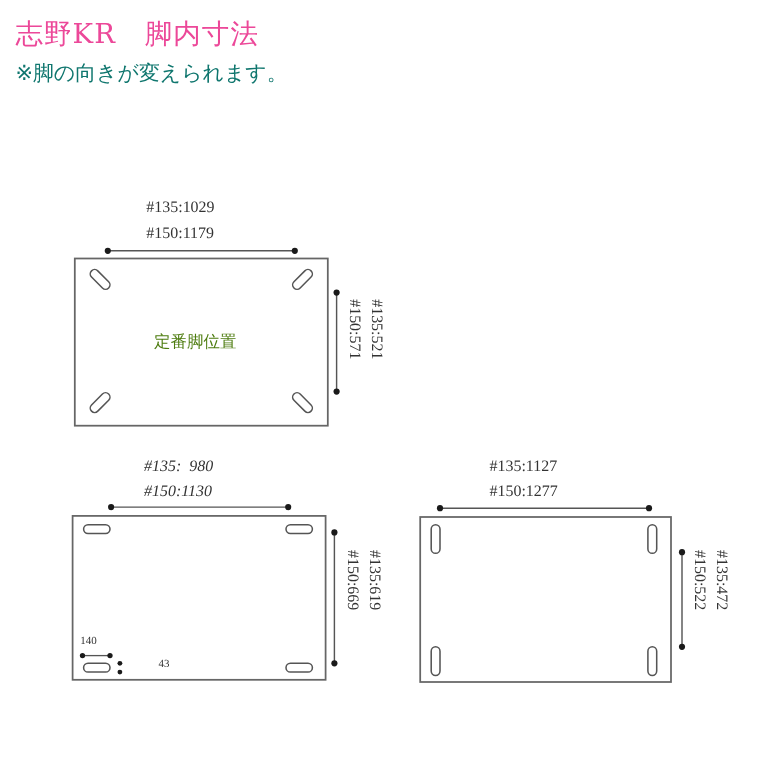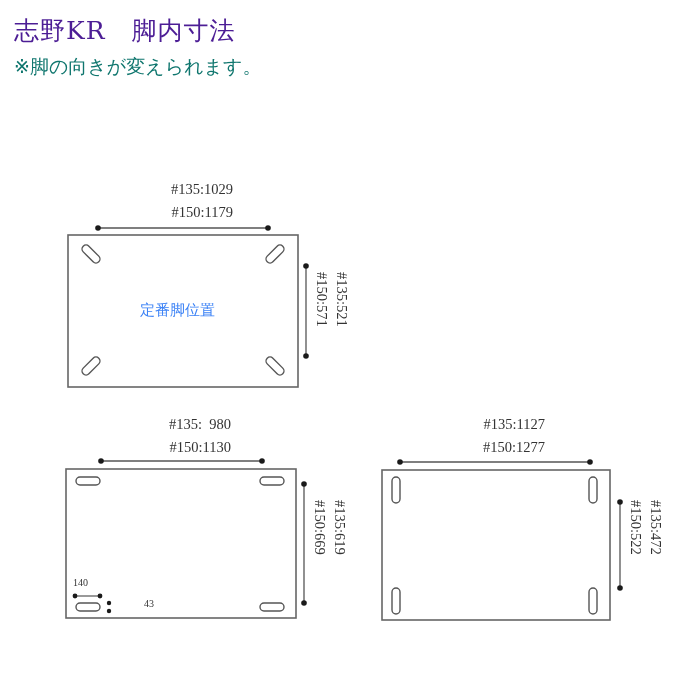--- a/index.html
+++ b/index.html
@@ -1,27 +1,27 @@
 <!DOCTYPE html>
 <html><head>
 <meta charset="utf-8">
 <style>
   html, body { margin: 0; padding: 0; background: #ffffff; }
   body { width: 700px; height: 700px; position: relative; overflow: hidden;
          font-family: "DejaVu Serif", "Liberation Serif", serif; color: #222; }
   .title { position: absolute; left: 14px; top: 14px; font-size: 25px; letter-spacing: 1px;
-           font-family: "DejaVu Serif", "Liberation Serif", serif; color: #4c1d95; white-space: pre; }
+           font-family: "DejaVu Serif", "Liberation Serif", serif; color: #ec4899; white-space: pre; }
   .note { position: absolute; left: 14px; top: 54px; font-size: 19px;
           font-family: "DejaVu Sans", "Liberation Sans", sans-serif; color: #0f766e; }
   .lbl { position: absolute; font-size: 14.5px; font-family: "Liberation Serif", "DejaVu Serif", serif;
-         color: #333; white-space: pre; line-height: 23px; text-align: right; }
+         color: #333; white-space: pre; line-height: 23px; text-align: left; }
   .vlbl { position: absolute; font-size: 14.5px; font-family: "Liberation Serif", "DejaVu Serif", serif;
           color: #333; white-space: pre; line-height: 20px; writing-mode: vertical-rl; }
   .center-lbl { position: absolute; font-size: 15px; font-family: "DejaVu Sans", "Liberation Sans", sans-serif;
-                color: #3b82f6; white-space: pre; }
+                color: #4d7c0f; white-space: pre; }
   .small-lbl { position: absolute; font-size: 10px; font-family: "Liberation Serif", "DejaVu Serif", serif;
                color: #333; white-space: pre; }
   svg { position: absolute; left: 0; top: 0; }
 </style>
 </head>
 <body>
 
 <div class="title">志野KR　脚内寸法</div>
 <div class="note">※脚の向きが変えられます。</div>
 
@@ -80,21 +80,21 @@
     </g>
   </g>
 </svg>
 
 <div class="lbl" style="left:133px; top:178px; width:100px;">#135:1029
 #150:1179</div>
 <div class="vlbl" style="left:312px; top:272px; height:90px;">#135:521
 #150:571</div>
 <div class="center-lbl" style="left:140px; top:301px;">定番脚位置</div>
 
-<div class="lbl" style="left:131px; top:413px; width:100px;">#135:  980
+<div class="lbl" style="left:131px; top:413px; width:100px;font-style:italic;">#135:  980
 #150:1130</div>
 <div class="vlbl" style="left:310px; top:500px; height:100px;">#135:619
 #150:669</div>
 <div class="small-lbl" style="left:73px; top:577px;">140</div>
 <div class="small-lbl" style="left:112px; top:598px;margin-left:32px;">43</div>
 
 <div class="lbl" style="left:445px; top:413px; width:100px;">#135:1127
 #150:1277</div>
 <div class="vlbl" style="left:626px; top:500px; height:90px;">#135:472
 #150:522</div>

